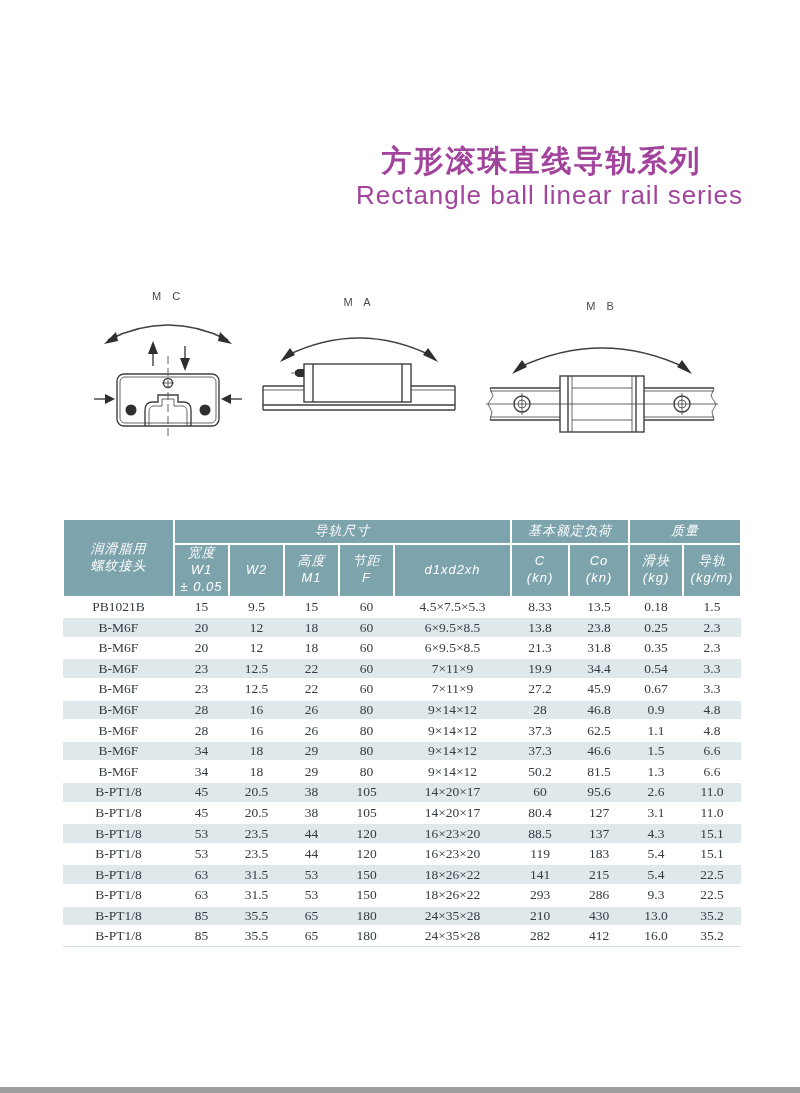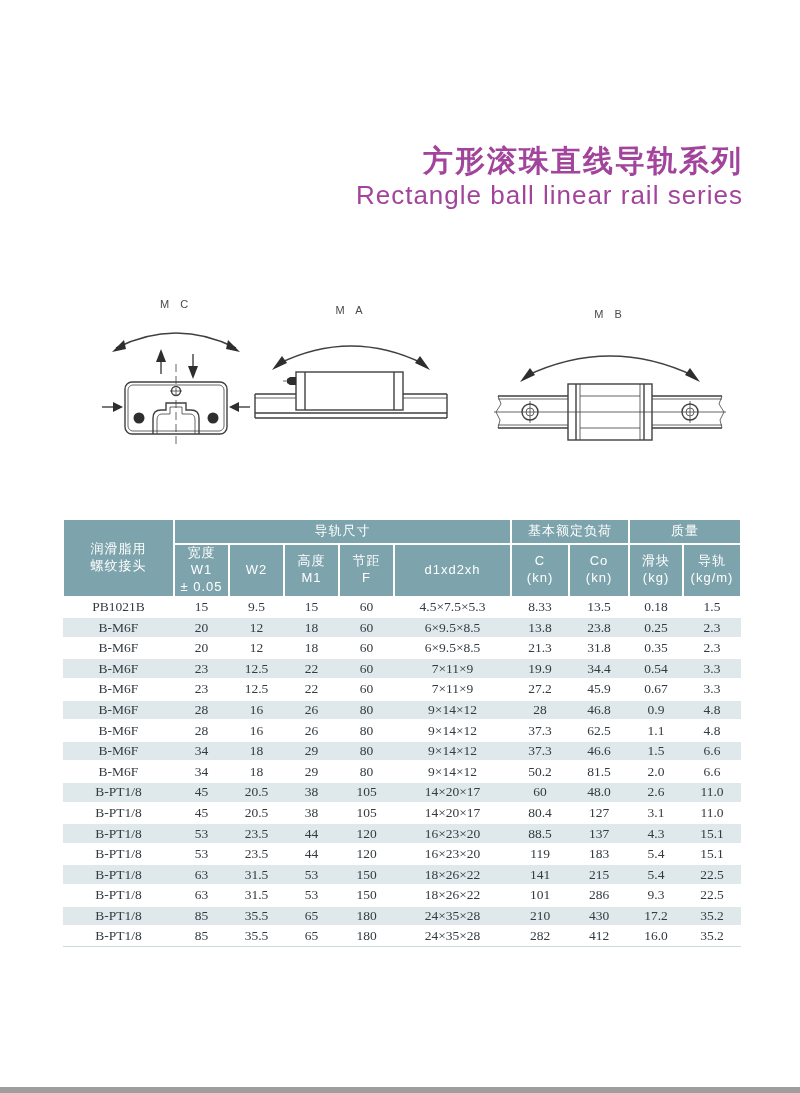--- a/index.html
+++ b/index.html
@@ -1,39 +1,39 @@
 <!DOCTYPE html>
 <html><head>
 <meta charset="utf-8">
 <style>
   html,body{margin:0;padding:0;}
   body{
     width:800px;height:1093px;position:relative;background:#ffffff;overflow:hidden;
     font-family:"Liberation Sans","DejaVu Sans",sans-serif;
   }
   
-  .title-block{position:absolute;top:144px;right:57px;text-align:right;color:#a2449c;}
+  .title-block{position:absolute;top:144px;right:57px;text-align:center;color:#a2449c;}
   .title-cn{font-size:30px;font-weight:bold;letter-spacing:2px;margin:0;line-height:1.15;}
   .title-en{font-size:26px;font-weight:400;letter-spacing:1px;margin:2px 0 0 16px;line-height:1.1;}
   
-  figure.diagram{position:absolute;margin:16px;text-align:center;}
+  figure.diagram{position:absolute;margin:8px;text-align:center;}
   figure.diagram figcaption{font-size:11px;color:#4a4a4a;letter-spacing:4px;margin-bottom:4px;}
   figure.diagram svg{display:block;margin:0 auto;}
   .fig-mc{left:84px;top:282px;width:152px;}
-  .fig-ma{left:236px;top:288px;width:198px;}
+  .fig-ma{left:252px;top:288px;width:198px;}
   .fig-mb{left:472px;top:292px;width:244px;}
   
   table.spec{
     position:absolute;left:62px;top:518px;width:678px;
     border-collapse:collapse;table-layout:fixed;
   }
   table.spec th{
     background:#7da3ac;color:#ffffff;font-weight:normal;
     border:2px solid #ffffff;font-size:13px;line-height:1.3;
-    white-space:pre-line;letter-spacing:1px;padding:0;text-align:center;
+    white-space:pre-line;letter-spacing:1px;padding:0;text-align:center;font-style:italic;
   }
   tr.group-row th{height:23px;}
   tr.sub-row th{height:41px;}
   th.corner{letter-spacing:2px;}
   table.spec td{
     height:18.6px;text-align:center;padding:0;
     font-family:"Liberation Serif","DejaVu Serif",serif;
     font-size:13.5px;color:#333b41;border-top:2px solid #ffffff;
   }
   table.spec tbody tr:nth-child(even){background:#dfe9ec;}
@@ -267,33 +267,33 @@
 
     <tr>
       <td>B-M6F</td>
       <td>34</td>
       <td>18</td>
       <td>29</td>
       <td>80</td>
       <td>9×14×12</td>
       <td>50.2</td>
       <td>81.5</td>
-      <td>2.0</td>
+      <td>1.3</td>
       <td>6.6</td>
     </tr>
 
     <tr>
       <td>B-PT1/8</td>
       <td>45</td>
       <td>20.5</td>
       <td>38</td>
       <td>105</td>
       <td>14×20×17</td>
       <td>60</td>
-      <td>48.0</td>
+      <td>95.6</td>
       <td>2.6</td>
       <td>11.0</td>
     </tr>
 
     <tr>
       <td>B-PT1/8</td>
       <td>45</td>
       <td>20.5</td>
       <td>38</td>
       <td>105</td>
@@ -343,36 +343,36 @@
       <td>22.5</td>
     </tr>
 
     <tr>
       <td>B-PT1/8</td>
       <td>63</td>
       <td>31.5</td>
       <td>53</td>
       <td>150</td>
       <td>18×26×22</td>
-      <td>101</td>
+      <td>293</td>
       <td>286</td>
       <td>9.3</td>
       <td>22.5</td>
     </tr>
 
     <tr>
       <td>B-PT1/8</td>
       <td>85</td>
       <td>35.5</td>
       <td>65</td>
       <td>180</td>
       <td>24×35×28</td>
       <td>210</td>
       <td>430</td>
-      <td>17.2</td>
+      <td>13.0</td>
       <td>35.2</td>
     </tr>
 
     <tr>
       <td>B-PT1/8</td>
       <td>85</td>
       <td>35.5</td>
       <td>65</td>
       <td>180</td>
       <td>24×35×28</td>

